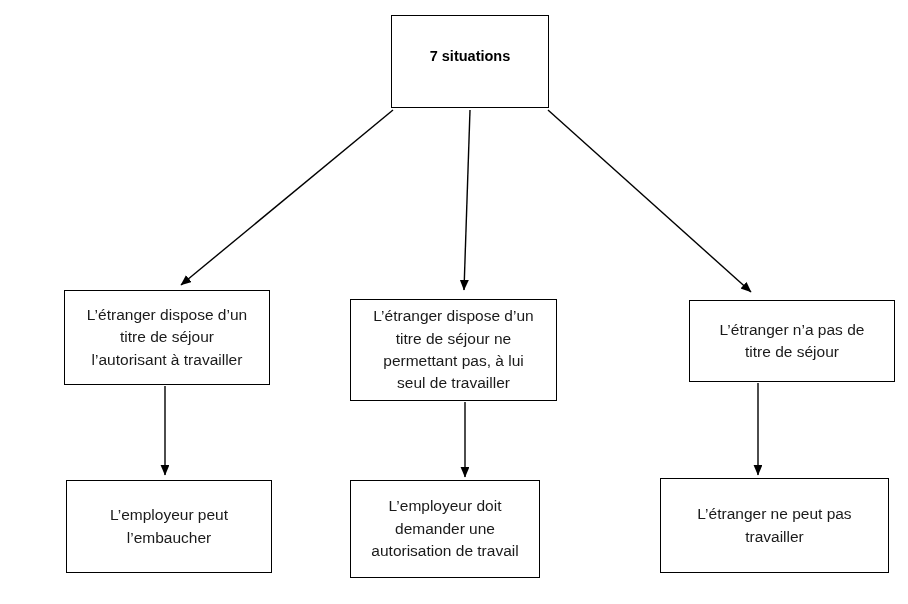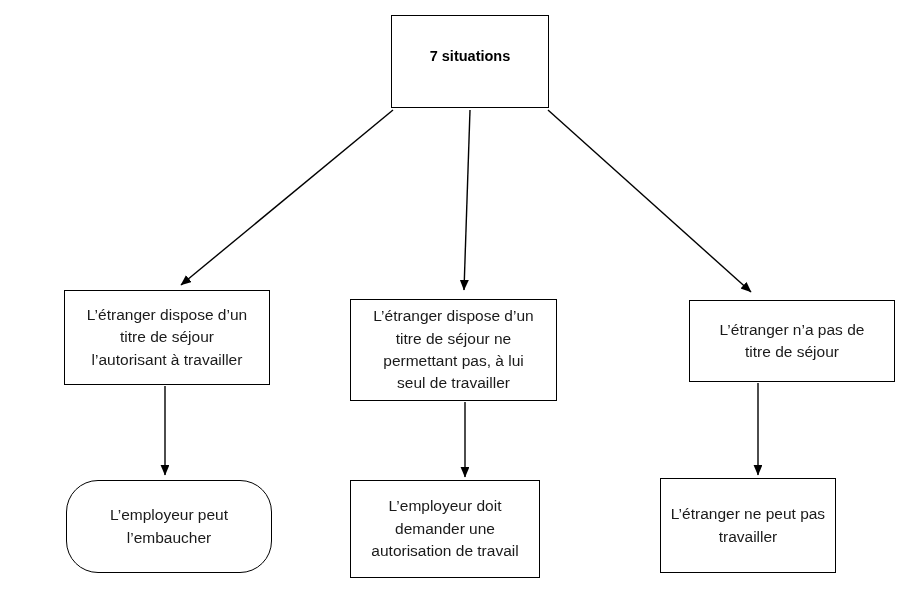--- a/index.html
+++ b/index.html
@@ -91,29 +91,29 @@
 titre de séjour ne
 permettant pas, à lui
 seul de travailler</span>
   </div>
 
   <div class="node" style="left:645px; top:300px; width:206px; height:82px;margin-left:44px;">
     <span class="label">L’étranger n’a pas de
 titre de séjour</span>
   </div>
 
-  <div class="node" style="left:66px; top:480px; width:206px; height:93px;border-radius:32px;">
+  <div class="node" style="left:66px; top:480px; width:206px; height:93px;">
     <span class="label">L’employeur peut
 l’embaucher</span>
   </div>
 
   <div class="node" style="left:350px; top:480px; width:190px; height:98px;">
     <span class="label">L’employeur doit
 demander une
 autorisation de travail</span>
   </div>
 
-  <div class="node" style="left:660px; top:478px; width:176px; height:95px;">
+  <div class="node" style="left:660px; top:478px; width:229px; height:95px;">
     <span class="label">L’étranger ne peut pas
 travailler</span>
   </div>
 
 </div>
 
 </body></html>

